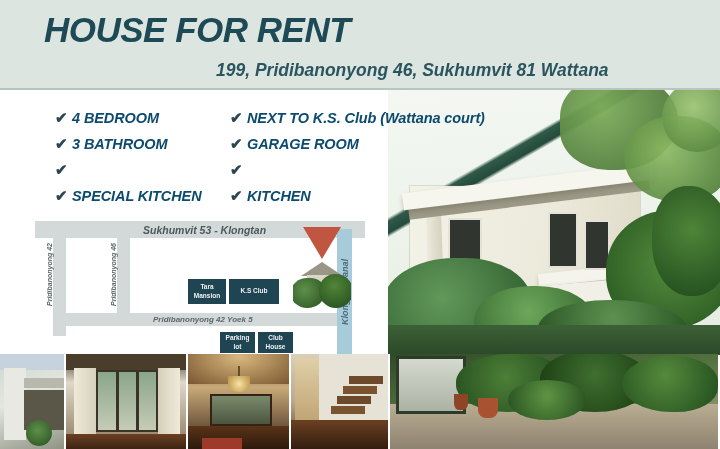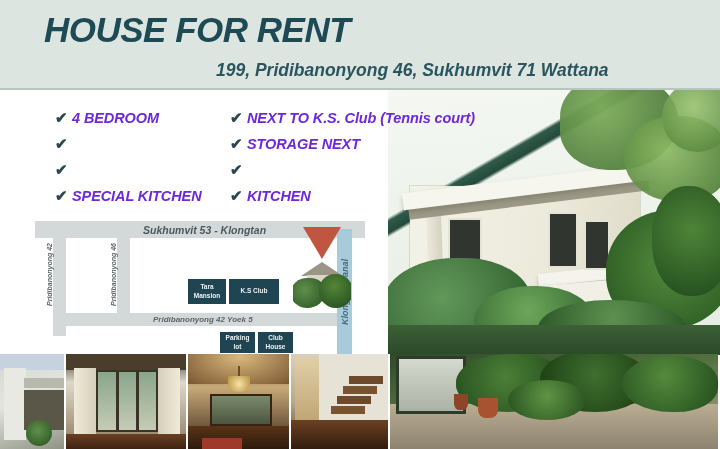--- a/index.html
+++ b/index.html
@@ -175,21 +175,21 @@
     width: 17px;
     font-size: 15px;
     font-weight: bold;
     color: #2c4753;
     line-height: 1;
   }
   .feat-label {
     font-size: 14.5px;
     font-weight: bold;
     font-style: italic;
-    color: #6d28d9;
+    color: #0c4a6e;
     letter-spacing: -0.1px;
   }
 
   
   .map {
     position: absolute;
     left: 35px;
     top: 221px;
     width: 330px;
     height: 133px;
@@ -372,21 +372,21 @@
   .s5-b3     { left: 232px;top: 2px; width: 96px;  height: 56px; background: radial-gradient(circle at 45% 35%,#558a3c,#1f4a1c); border-radius: 52% 48% 46% 54%; }
   .s5-b4     { left: 118px;top: 26px;width: 78px;  height: 40px; background: radial-gradient(circle at 50% 40%,#5f9444,#234c1d); border-radius: 50%; }
 </style>
 </head>
 <body>
 
 <div id="poster">
 
   <div class="header-band">
     <div class="header-title">HOUSE FOR RENT</div>
-    <div class="header-sub">199, Pridibanonyong 46, Sukhumvit 71 Wattana</div>
+    <div class="header-sub">199, Pridibanonyong 46, Sukhumvit 81 Wattana</div>
   </div>
   <div class="header-rule"></div>
 
   <div class="hero-photo">
     <div class="hero-sky"></div>
     <div class="hero-roof-diag"></div>
     <div class="hero-house"></div>
     <div class="hero-pillar"></div>
     <div class="hero-eave-soffit"></div>
     <div class="hero-eave-top"></div>
@@ -409,38 +409,39 @@
 
   <div class="features">
 
     <div class="feat-col feat-col-left">
       <div class="feat-row">
         <span class="feat-check">✔</span>
         <span class="feat-label">4 BEDROOM</span>
       </div>
       <div class="feat-row">
         <span class="feat-check">✔</span>
+        <span class="feat-label">3 BATHROOM</span>
       </div>
       <div class="feat-row">
         <span class="feat-check">✔</span>
       </div>
       <div class="feat-row">
         <span class="feat-check">✔</span>
         <span class="feat-label">SPECIAL KITCHEN</span>
       </div>
     </div>
 
     <div class="feat-col feat-col-right">
       <div class="feat-row">
         <span class="feat-check">✔</span>
-        <span class="feat-label">NEXT TO K.S. Club (Tennis court)</span>
-      </div>
-      <div class="feat-row">
-        <span class="feat-check">✔</span>
-        <span class="feat-label">STORAGE NEXT</span>
+        <span class="feat-label">NEXT TO K.S. Club (Wattana court)</span>
+      </div>
+      <div class="feat-row">
+        <span class="feat-check">✔</span>
+        <span class="feat-label">GARAGE ROOM</span>
       </div>
       <div class="feat-row">
         <span class="feat-check">✔</span>
       </div>
       <div class="feat-row">
         <span class="feat-check">✔</span>
         <span class="feat-label">KITCHEN</span>
       </div>
     </div>
 

